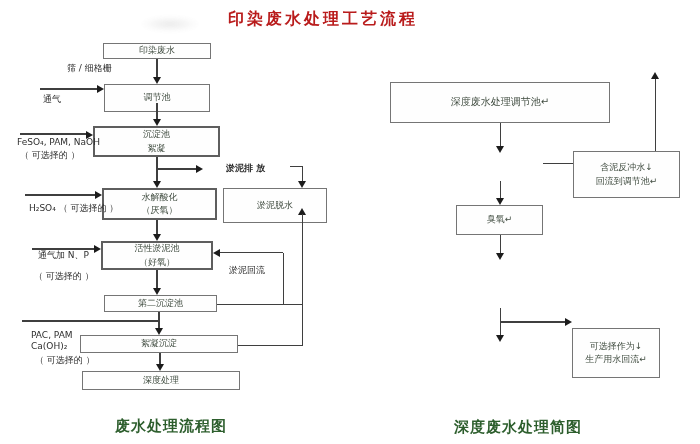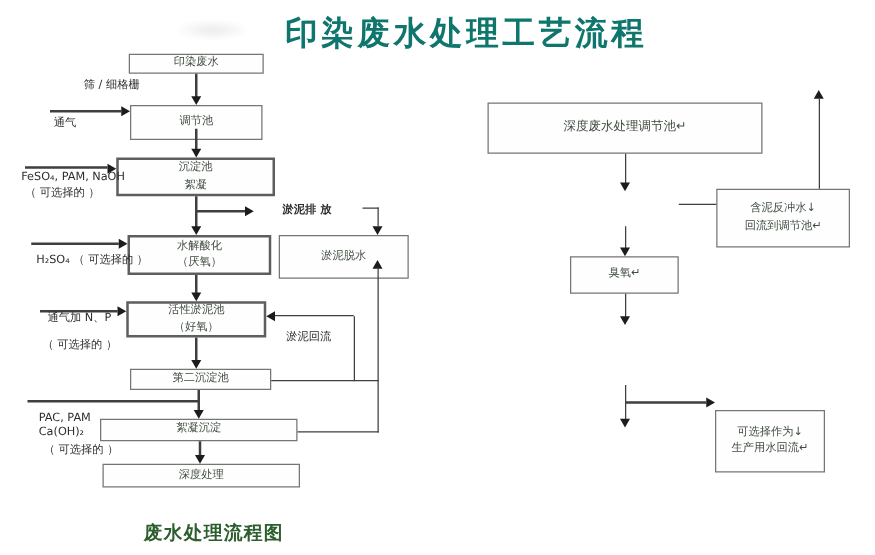--- a/index.html
+++ b/index.html
@@ -1,18 +1,18 @@
 <!DOCTYPE html>
 <html><head>
 <meta charset="utf-8">
 <style>
   html,body { margin:0; padding:0; background:#fff; }
   .stage { position:relative; width:700px; height:444px; background:#ffffff;
            font-family:"DejaVu Sans", sans-serif; overflow:hidden; }
-  .title { position:absolute; font-weight:bold; font-size:26px; letter-spacing:3px; color:#0f766e; white-space:nowrap; }
+  .title { position:absolute; font-weight:bold; font-size:16px; letter-spacing:3px; color:#b91c1c; white-space:nowrap; }
   .caption { position:absolute; font-weight:bold; font-size:15px; color:#2d5e2d; letter-spacing:1px; white-space:nowrap; }
   .fbox { position:absolute; border:1px solid #757575; background:#fefefe; box-sizing:border-box;
           display:flex; align-items:center; justify-content:center; text-align:center;
           font-size:9px; color:#3f4b3f; white-space:pre-line; line-height:1.45; }
   .b2 { border-width:2px; border-color:#5e5e5e; }
   .lbl { position:absolute; font-size:9px; color:#2e2e2e; white-space:pre-line; line-height:1.2; }
   .hline { position:absolute; height:1px; background:#3f3f3f; }
   .vline { position:absolute; width:1px; background:#3f3f3f; }
   .t2v { width:2px; }
   .t2h { height:2px; }
@@ -26,20 +26,21 @@
             filter:blur(2px); opacity:.45; }
 </style>
 </head>
 <body>
 
 <div class="stage">
 
   <div class="title" style="left:228px; top:9px;">印染废水处理工艺流程</div>
   <div class="smudge"></div>
   <div class="caption" style="left:115px; top:417px;">废水处理流程图</div>
+  <div class="caption" style="left:454px; top:418px;">深度废水处理简图</div>
 
   <div class="fbox" style="left:103px; top:43px;  width:108px; height:16px;">印染废水</div>
   <div class="fbox" style="left:104px; top:84px;  width:106px; height:28px;">调节池</div>
   <div class="fbox b2" style="left:93px;  top:126px; width:127px; height:31px;">沉淀池
 絮凝</div>
   <div class="fbox b2" style="left:102px; top:188px; width:115px; height:32px;">水解酸化
 （厌氧）</div>
   <div class="fbox b2" style="left:101px; top:241px; width:112px; height:29px;">活性淤泥池
 （好氧）</div>
   <div class="fbox" style="left:104px; top:295px; width:113px; height:17px;">第二沉淀池</div>

